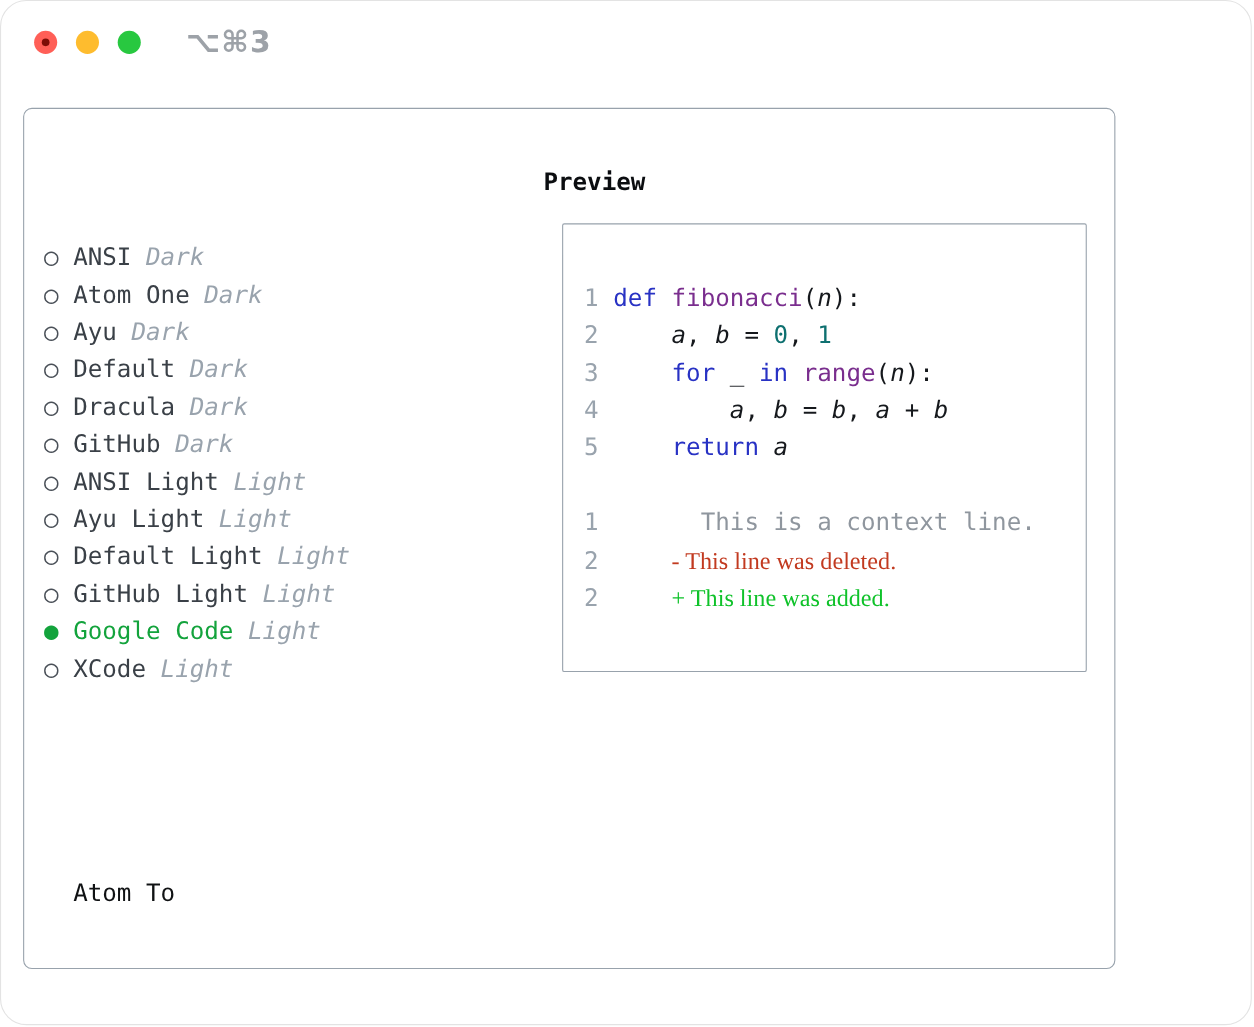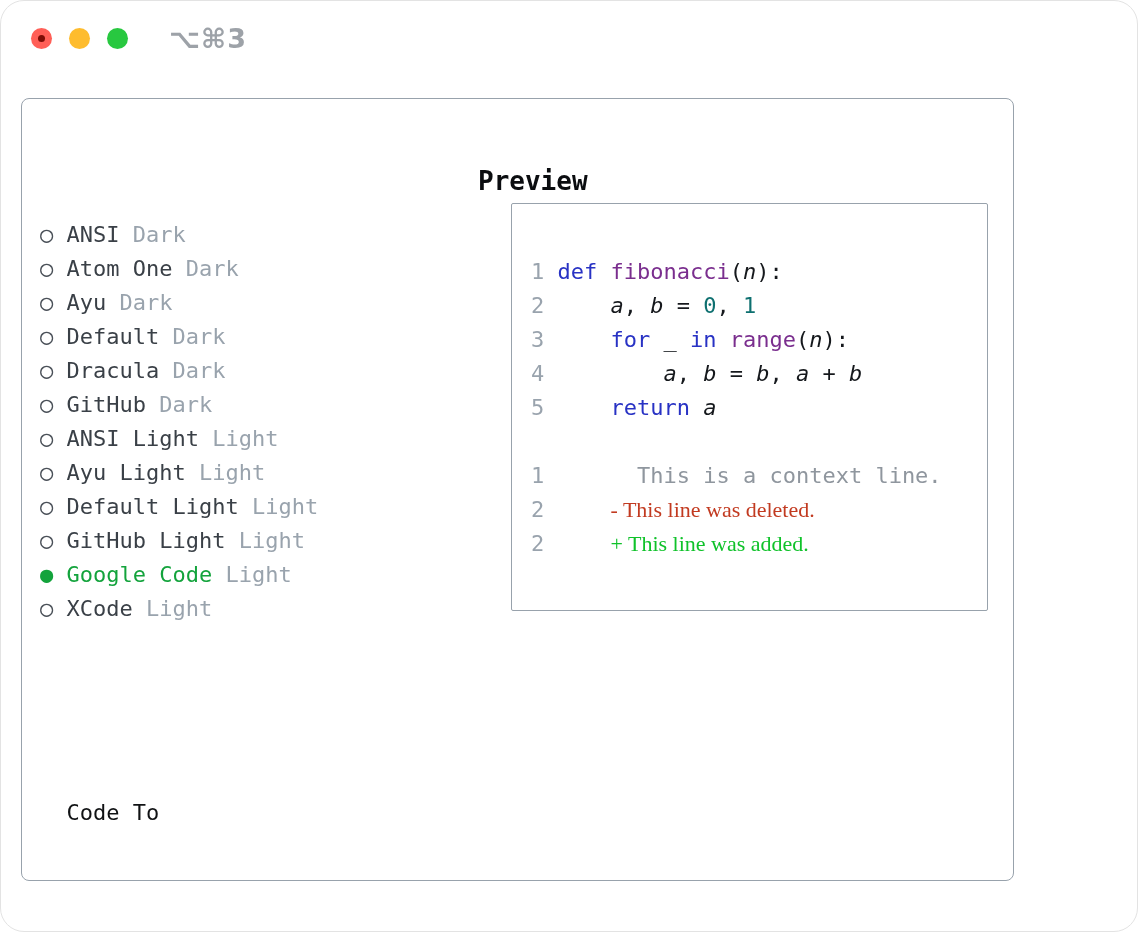--- a/index.html
+++ b/index.html
@@ -34,26 +34,26 @@
   .left-col{
     position:absolute;left:18px;top:51px;
     font-size:22px;line-height:34px;white-space:pre;color:var(--list-text);
   }
   .row{height:34px;}
   .hdr{font-weight:bold;color:#0b0d10;}
   .radio{color:#4a5058;}
   .radio.on{color:var(--accent-green);}
   .theme-name{color:var(--list-text);}
   .theme-name.on{color:var(--accent-green);}
-  .variant{color:var(--muted-gray);}
+  .variant{color:var(--muted-gray);font-style:italic;}
   .apply-title{color:#101214;padding-left:2ch;}
   
   .preview-head{
-    position:absolute;left:456px;top:51px;
-    font-size:26px;line-height:34px;font-weight:bold;color:#0b0d10;margin-top:14px;
+    position:absolute;left:472px;top:51px;
+    font-size:22px;line-height:34px;font-weight:bold;color:#0b0d10;
   }
   .preview-box{
     position:absolute;left:489px;top:104px;width:477px;height:408px;
     border:1.5px solid var(--border-gray);border-radius:2px;box-sizing:border-box;
     background:#ffffff;
   }
   .code{
     position:absolute;left:19px;top:51px;
     font-size:22px;line-height:34px;white-space:pre;
   }
@@ -81,21 +81,21 @@
     <div class="dot yellow"></div>
     <div class="dot green"></div>
     <div class="shortcut">⌥⌘3</div>
   </div>
 
   <div class="panel">
 
     <div class="left-col">
       <div id="theme-list"><div class="row"><span class="radio">○ </span><span class="theme-name">ANSI </span><span class="variant">Dark</span></div><div class="row"><span class="radio">○ </span><span class="theme-name">Atom One </span><span class="variant">Dark</span></div><div class="row"><span class="radio">○ </span><span class="theme-name">Ayu </span><span class="variant">Dark</span></div><div class="row"><span class="radio">○ </span><span class="theme-name">Default </span><span class="variant">Dark</span></div><div class="row"><span class="radio">○ </span><span class="theme-name">Dracula </span><span class="variant">Dark</span></div><div class="row"><span class="radio">○ </span><span class="theme-name">GitHub </span><span class="variant">Dark</span></div><div class="row"><span class="radio">○ </span><span class="theme-name">ANSI Light </span><span class="variant">Light</span></div><div class="row"><span class="radio">○ </span><span class="theme-name">Ayu Light </span><span class="variant">Light</span></div><div class="row"><span class="radio">○ </span><span class="theme-name">Default Light </span><span class="variant">Light</span></div><div class="row"><span class="radio">○ </span><span class="theme-name">GitHub Light </span><span class="variant">Light</span></div><div class="row"><span class="radio on">● </span><span class="theme-name on">Google Code </span><span class="variant">Light</span></div><div class="row"><span class="radio">○ </span><span class="theme-name">XCode </span><span class="variant">Light</span></div></div>
       <div class="row"></div>
-      <div class="row apply-title">Code To</div>
+      <div class="row apply-title">Atom To</div>
       
       
       
       
     </div>
 
     <div class="preview-head">Preview</div>
 
     <div class="preview-box">
       <div class="code" id="code-area"><div class="code-line"><span class="lnum">1 </span><span class="tk-kw">def</span><span class="tk-pl"> </span><span class="tk-fn">fibonacci</span><span class="tk-pl">(</span><span class="tk-va">n</span><span class="tk-pl">):</span></div><div class="code-line"><span class="lnum">2 </span><span class="tk-pl">    </span><span class="tk-va">a</span><span class="tk-pl">, </span><span class="tk-va">b</span><span class="tk-pl"> = </span><span class="tk-num">0</span><span class="tk-pl">, </span><span class="tk-num">1</span></div><div class="code-line"><span class="lnum">3 </span><span class="tk-pl">    </span><span class="tk-kw">for</span><span class="tk-pl"> </span><span class="tk-va">_</span><span class="tk-pl"> </span><span class="tk-kw">in</span><span class="tk-pl"> </span><span class="tk-fn">range</span><span class="tk-pl">(</span><span class="tk-va">n</span><span class="tk-pl">):</span></div><div class="code-line"><span class="lnum">4 </span><span class="tk-pl">        </span><span class="tk-va">a</span><span class="tk-pl">, </span><span class="tk-va">b</span><span class="tk-pl"> = </span><span class="tk-va">b</span><span class="tk-pl">, </span><span class="tk-va">a</span><span class="tk-pl"> + </span><span class="tk-va">b</span></div><div class="code-line"><span class="lnum">5 </span><span class="tk-pl">    </span><span class="tk-kw">return</span><span class="tk-pl"> </span><span class="tk-va">a</span></div><div class="diff-gap"></div><div class="code-line"><span class="lnum">1     </span><span class="df-ctx">  This is a context line.</span></div><div class="code-line"><span class="lnum">2     </span><span class="df-del">- This line was deleted.</span></div><div class="code-line"><span class="lnum">2     </span><span class="df-add">+ This line was added.</span></div></div>

